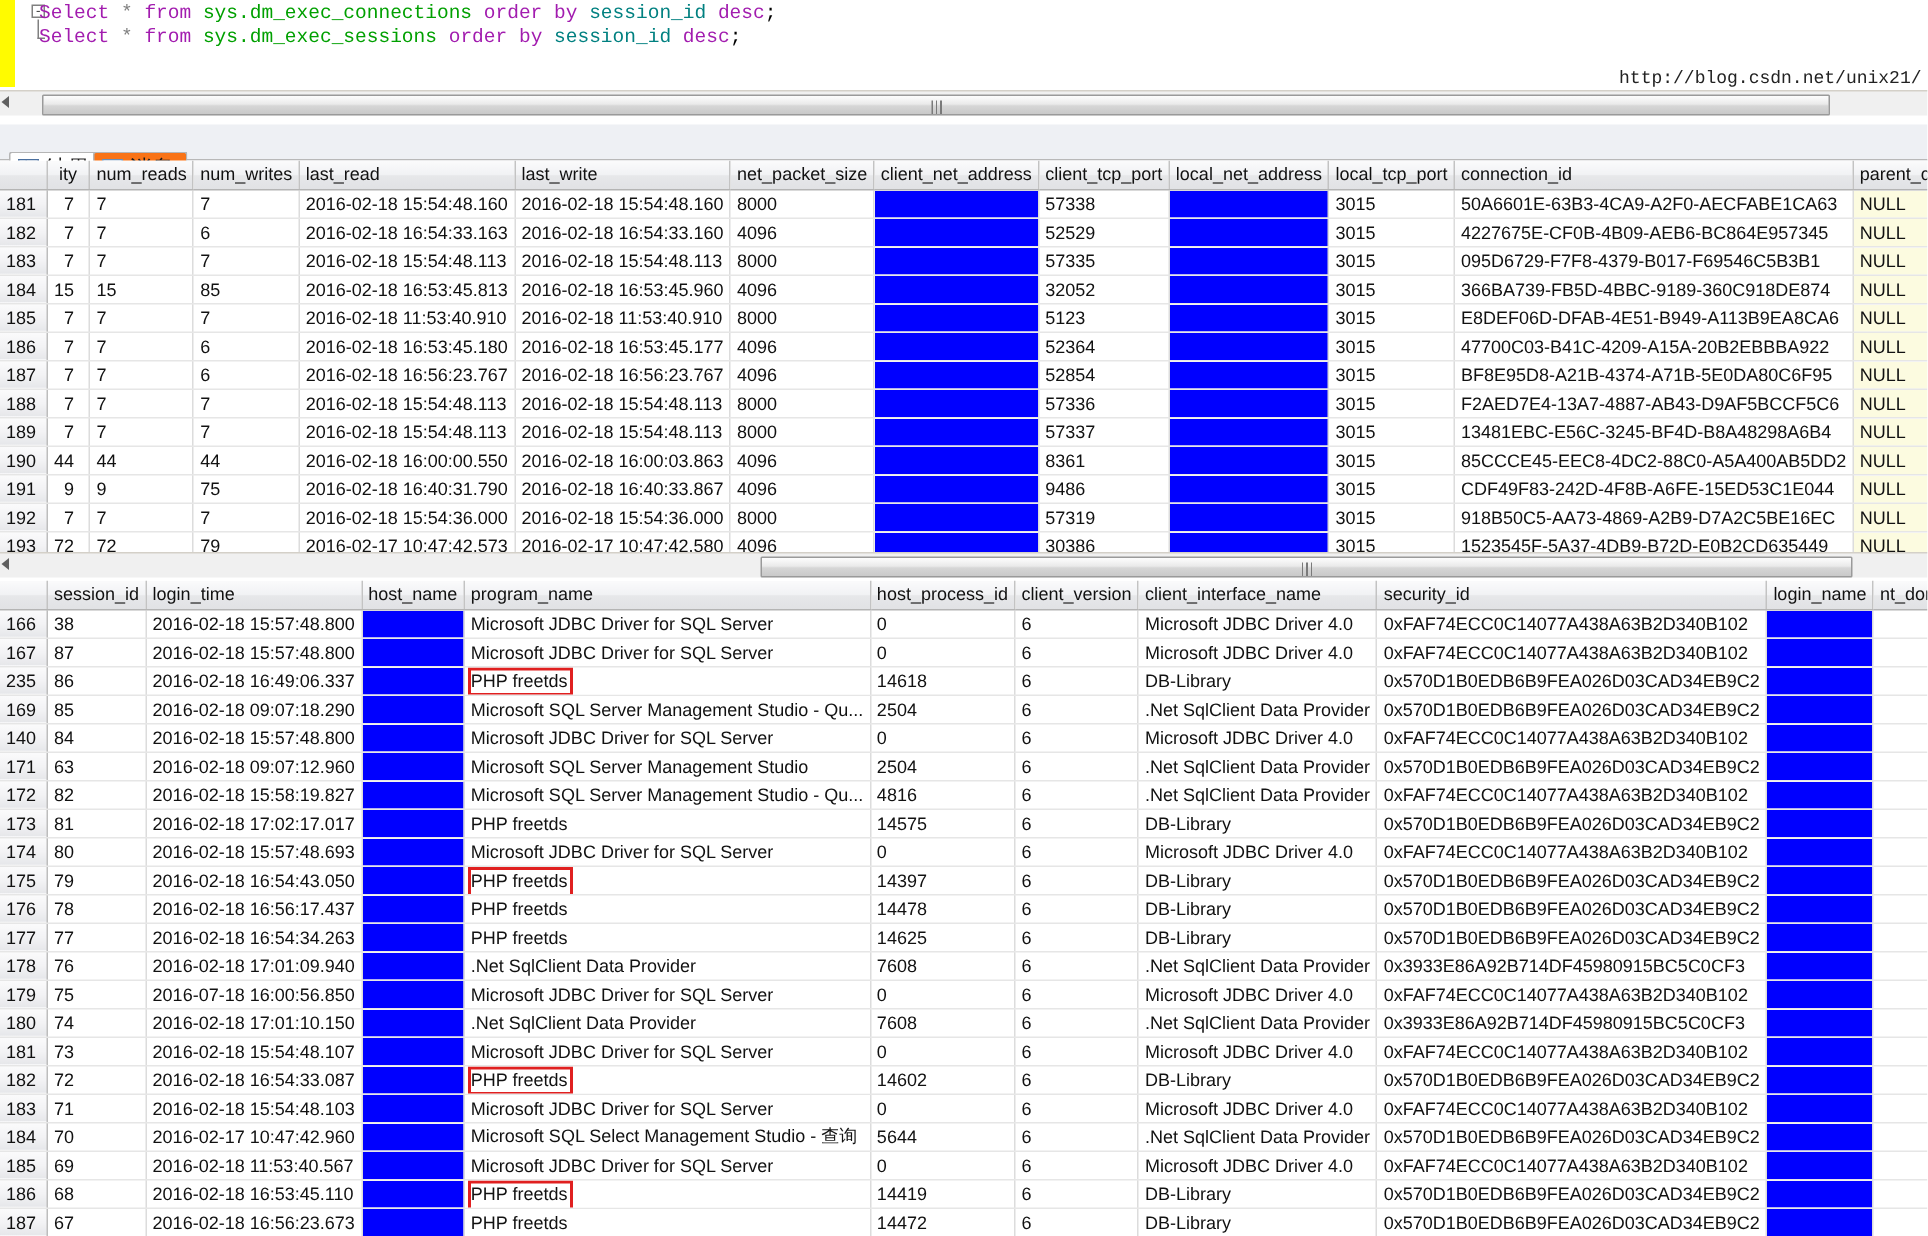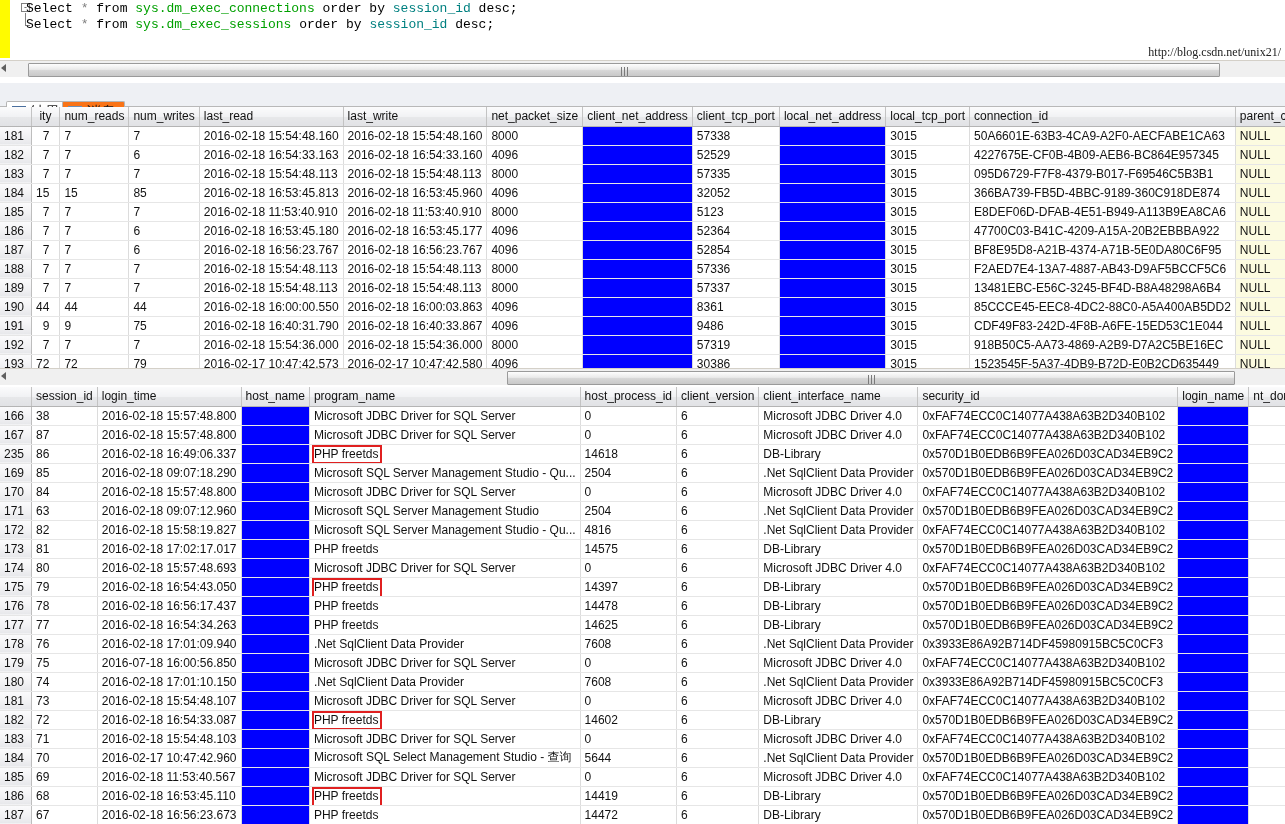--- a/index.html
+++ b/index.html
@@ -40,30 +40,30 @@
     position: absolute; left: 15px; top: 25px; width: 5px; height: 1px;
     background: #808080;
   }
   .code-line {
     position: absolute; left: 26px;
     font-family: "Liberation Mono", monospace;
     font-size: 13px; white-space: pre; letter-spacing: 0px;
   }
   .code-line.l1 { top: 1px; }
   .code-line.l2 { top: 17px; }
-  .kw  { color: #000000; text-align: center; }
+  .kw  { color: #a21caf; text-align: center; }
   .op  { color: #808080; }
   .ident { color: #00a000; }
   .fn  { color: #008080; }
   .pl  { color: #000000; }
 
   
   .wm-url {
     position: absolute; right: 4px; top: 45px;
-    font-family: Liberation Serif, serif;
+    font-family: Liberation Mono, monospace;
     font-size: 12px; color: #222222;
   }
   .wm-ghost {
     position: absolute;
     font-family: "Liberation Serif", serif;
     font-size: 14px; color: #cfcfcf;
     pointer-events: none; white-space: nowrap;
   }
   .wm-ghost.g1 { left: 544px; top: 387px; }
   .wm-ghost.g2 { left: 685px; top: 408px; }
@@ -511,21 +511,21 @@
             <td class="masked"></td>
             <td>Microsoft SQL Server Management Studio - Qu...</td>
             <td>2504</td>
             <td>6</td>
             <td>.Net SqlClient Data Provider</td>
             <td>0x570D1B0EDB6B9FEA026D03CAD34EB9C2</td>
             <td class="masked"></td>
             <td></td>
           </tr>
           <tr>
-            <td class="rowhdr">170</td>
+            <td class="rowhdr">140</td>
             <td>84</td>
             <td>2016-02-18 15:57:48.800</td>
             <td class="masked"></td>
             <td>Microsoft JDBC Driver for SQL Server</td>
             <td>0</td>
             <td>6</td>
             <td>Microsoft JDBC Driver 4.0</td>
             <td>0xFAF74ECC0C14077A438A63B2D340B102</td>
             <td class="masked"></td>
             <td></td>

